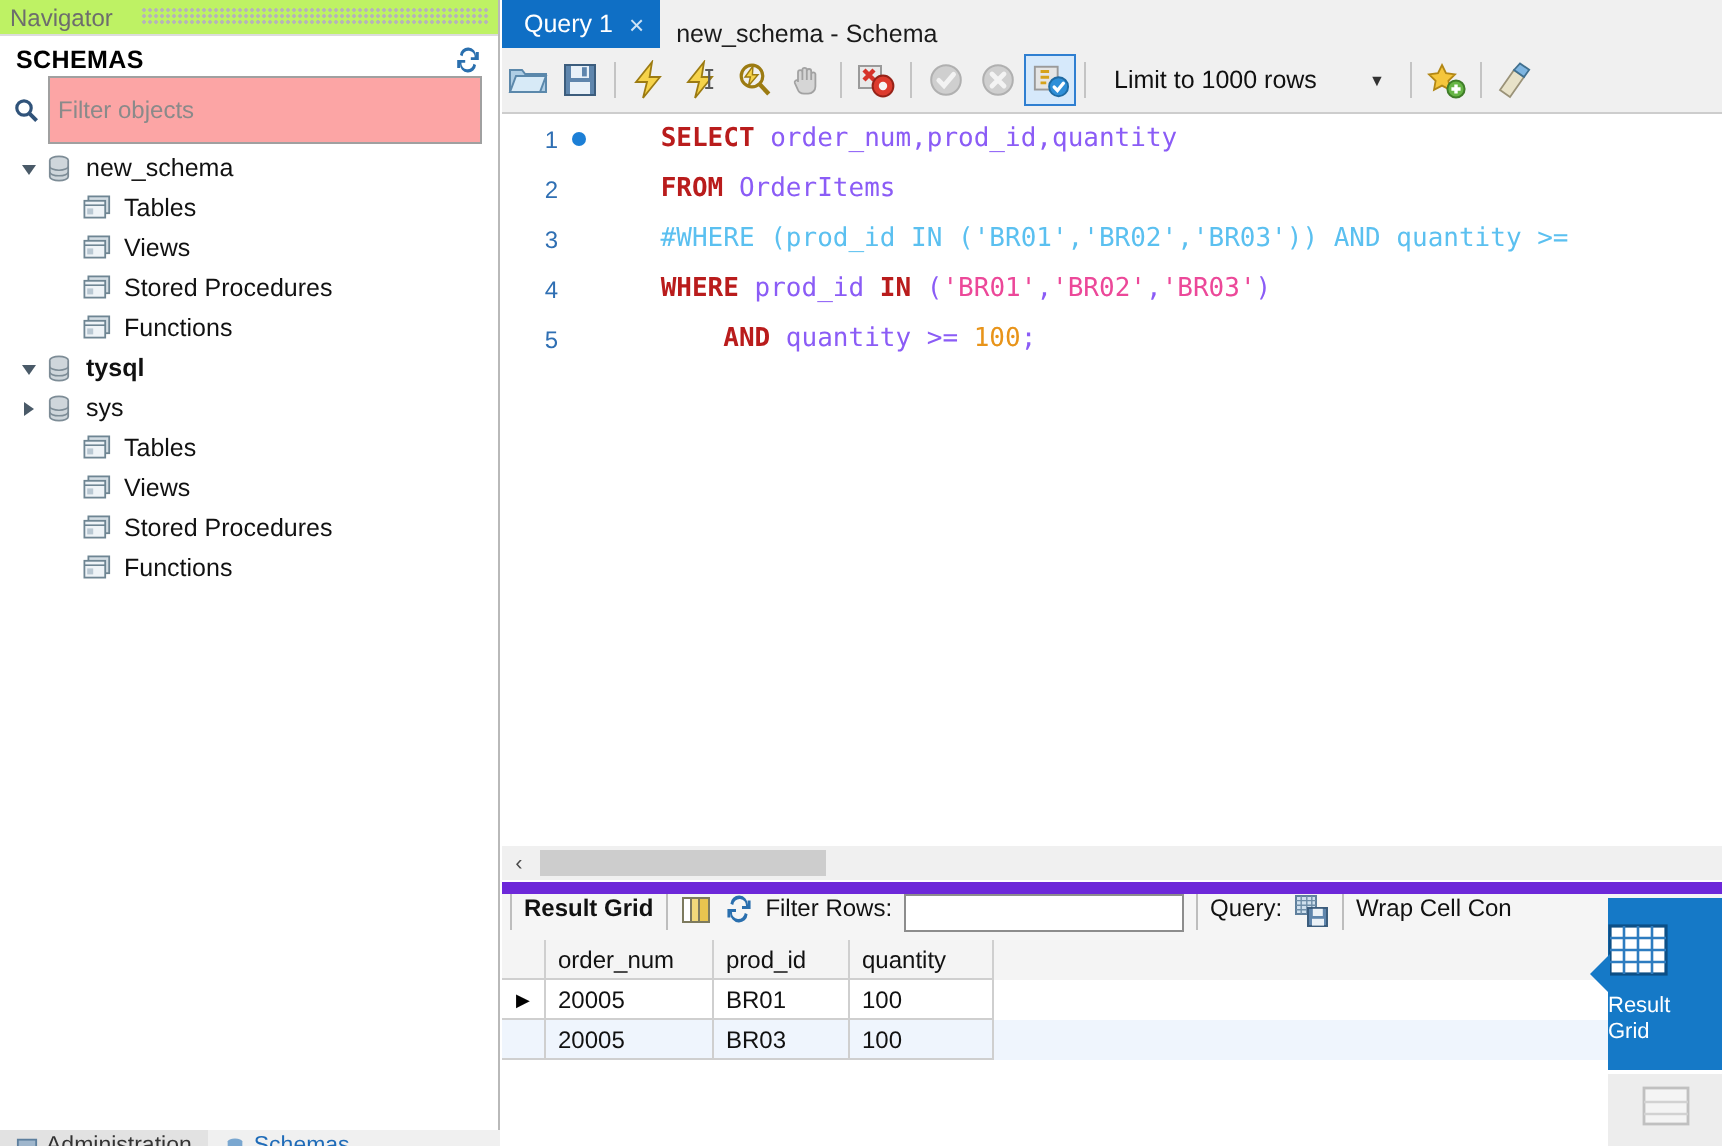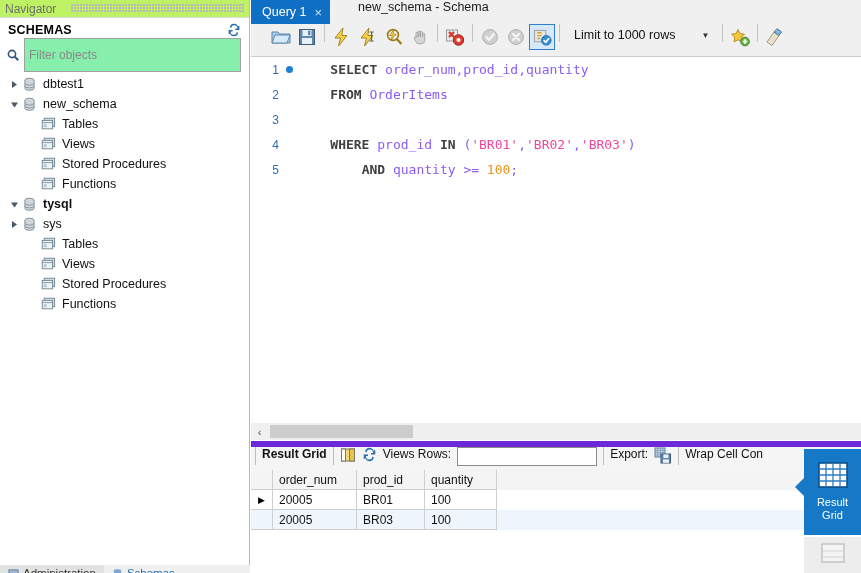--- a/index.html
+++ b/index.html
@@ -35,21 +35,21 @@
     height: 24px; display: flex; align-items: center;
     padding: 0 8px 0 8px; background: #ffffff;
   }
   .schemas-label { font-weight: bold; font-size: 12.5px; color: #000; letter-spacing: .2px; }
   .schemas-spacer { flex: 1; }
   .refresh-ic { width: 14px; height: 14px; }
 
   .filter-row { display: flex; align-items: center; height: 26px; padding: 0 8px 0 6px; }
   .search-ic { width: 14px; height: 14px; margin-right: 4px; flex: none; }
   .filter-input {
-    flex: 1; height: 19px; border: 1px solid #a0a0a0; background: #86efac;
+    flex: 1; height: 19px; border: 1px solid #a0a0a0; background: #fca5a5;
     font-family: "Liberation Sans", sans-serif; font-size: 12px;
     padding: 16px 4px; color: #222; outline: none;
   }
   .filter-input::placeholder { color: #8a8a8a; }
 
   .tree { margin-top: 6px; }
   .tree-row { display: flex; align-items: center; height: 20px; padding-left: 6px; white-space: nowrap; }
   .tw { width: 16px; flex: none; display: flex; align-items: center; justify-content: center; }
   .tree-icon { flex: none; margin-right: 6px; display: flex; align-items: center; }
   .tree-label { font-size: 12.5px; color: #111; }
@@ -61,47 +61,47 @@
 
   
   .tabstrip { height: 24px; background: #f0f0f0; display: flex; align-items: flex-end; }
   .qtab {
     height: 24px; background: #0f6fc5; color: #fff;
     display: flex; align-items: center; gap: 8px;
     padding: 0 8px 0 11px; font-size: 12.5px;
   }
   .qtab-x { font-size: 13px; color: #cfe3f5; line-height: 1; }
   .stab {
-    height: 24px; color: #1a1a1a; display: flex; align-items: flex-start;
-    padding: 0 10px 0 28px; font-size: 12.5px; background: #f0f0f0;
+    height: 24px; color: #1a1a1a; display: flex; align-items: flex-end;
+    padding: 0 10px 0 8px; font-size: 12.5px; background: #f0f0f0;
   }
 
   
   .toolbar {
     height: 33px; background: #f0f0f0; border-bottom: 1px solid #cdcdcd;
-    display: flex; padding-left: 17px; gap: 0;
+    display: flex; align-items: center; padding-left: 0; gap: 0;
   }
   .tbtn { width: 26px; height: 26px; display: flex; align-items: center; justify-content: center; }
   .tbtn.active { border: 1px solid #2f7fd1; background: #d6e9fb; }
   .tsep { width: 1px; height: 18px; background: #c4c4c4; margin: 0 4px; }
   .limit-box {
     display: flex; align-items: center; height: 22px; margin-left: 5px;
     border: 1px solid transparent; padding: 0 2px 0 4px;
   }
   .limit-text { font-size: 12.5px; color: #111; white-space: nowrap; }
   .limit-caret { margin: 0 6px 0 26px; font-size: 8px; color: #333; }
 
   
   .editor { position: absolute; left: 0; top: 57px; width: 610px; height: 366px; background: #fff; overflow: hidden; }
   .code-line { display: flex; height: 25px; align-items: center; font-family: "DejaVu Sans Mono", monospace; font-size: 13px; }
   .gutter { width: 28px; text-align: right; color: #2f6fb3; font-size: 12px; flex: none; font-family: "Liberation Sans", sans-serif; }
   .marker { width: 20px; flex: none; display: flex; align-items: center; justify-content: center; }
   .dot { width: 7px; height: 7px; border-radius: 50%; background: #1c7fd6; }
   .code-text { white-space: pre; color: #111; }
-  .kw { color: #404040; font-weight: bold; margin-top: 48px; }
+  .kw { color: #b91c1c; font-weight: bold; margin-top: 48px; }
   .str { color: #ec4899; }
   .num { color: #e8941a; }
   .cmt { color: #5bc0f0; }
   .pl { color: #8b5cf6; }
 
   
   .hscroll {
     position: absolute; left: 0; top: 423px; width: 610px; height: 17px;
     background: #f0f0f0; display: flex; align-items: center;
   }
@@ -137,21 +137,21 @@
   .c-sel { width: 22px; padding-left: 0; justify-content: center; }
   .c0 { width: 84px; } .c1 { width: 68px; } .c2 { width: 72px; }
   .row-alt { background: #eff5fd; }
   .row-alt .gcell { background: #eff5fd; }
   .sel-arrow { color: #000; font-size: 9px; }
 
   
   .sidetab {
     position: absolute; left: 553px; top: 449px; width: 57px; height: 86px;
     background: #1579c7; color: #fff;
-    display: flex; flex-direction: column; align-items: center; justify-content: center;
+    display: flex; flex-direction: column; align-items: flex-start; justify-content: center;
     font-size: 11px; line-height: 13px; text-align: center;
   }
   .sidetab .notch {
     position: absolute; left: -9px; top: 28px;
     width: 0; height: 0; border-top: 10px solid transparent;
     border-bottom: 10px solid transparent; border-right: 10px solid #1579c7;
   }
   .sidetab-lbl { margin-top: 5px; }
   .sidetab-ghost {
     position: absolute; left: 553px; top: 537px; width: 57px; height: 36px;
@@ -198,35 +198,20 @@
           <line x1="8.8" y1="8.8" x2="12.3" y2="12.3" stroke="#30537a" stroke-width="2"></line>
         </svg>
       </span>
       <input class="filter-input" type="text" placeholder="Filter objects" style="">
     </div>
 
     <div class="tree" id="schema-tree">
         <div class="tree-row">
           <span class="tw">
             <svg width="9" height="9" viewBox="0 0 9 9">
-              <path d="M2 1 L7 4.5 L2 8 Z" fill="#4a5a68"></path>
-            </svg>
-          </span>
-          <span class="tree-icon">
-            <svg width="15" height="15" viewBox="0 0 15 15">
-  <ellipse cx="7.5" cy="3.1" rx="4.6" ry="1.9" fill="#cfd6db" stroke="#7d8c96" stroke-width="0.9"></ellipse>
-  <path d="M2.9 3.1 v8.3 a4.6 1.9 0 0 0 9.2 0 v-8.3" fill="#cfd6db" stroke="#7d8c96" stroke-width="0.9"></path>
-  <path d="M2.9 6.2 a4.6 1.9 0 0 0 9.2 0 M2.9 9 a4.6 1.9 0 0 0 9.2 0" fill="none" stroke="#7d8c96" stroke-width="0.8"></path>
-</svg>
-          </span>
-          <span class="tree-label">dbtest1</span>
-        </div>
-        <div class="tree-row">
-          <span class="tw">
-            <svg width="9" height="9" viewBox="0 0 9 9">
               <path d="M1 2.5 L8 2.5 L4.5 7.5 Z" fill="#4a5a68"></path>
             </svg>
           </span>
           <span class="tree-icon">
             <svg width="15" height="15" viewBox="0 0 15 15">
   <ellipse cx="7.5" cy="3.1" rx="4.6" ry="1.9" fill="#cfd6db" stroke="#7d8c96" stroke-width="0.9"></ellipse>
   <path d="M2.9 3.1 v8.3 a4.6 1.9 0 0 0 9.2 0 v-8.3" fill="#cfd6db" stroke="#7d8c96" stroke-width="0.9"></path>
   <path d="M2.9 6.2 a4.6 1.9 0 0 0 9.2 0 M2.9 9 a4.6 1.9 0 0 0 9.2 0" fill="none" stroke="#7d8c96" stroke-width="0.8"></path>
 </svg>
           </span>
@@ -500,20 +485,21 @@
           <span class="code-text"><span class="pl">    </span><span class="kw">SELECT</span><span class="pl"> order_num,prod_id,quantity</span></span>
         </div>
         <div class="code-line">
           <span class="gutter">2</span>
           <span class="marker"></span>
           <span class="code-text"><span class="pl">    </span><span class="kw">FROM</span><span class="pl"> OrderItems</span></span>
         </div>
         <div class="code-line">
           <span class="gutter">3</span>
           <span class="marker"></span>
+          <span class="code-text"><span class="cmt">    #WHERE (prod_id IN ('BR01','BR02','BR03')) AND quantity &gt;=</span></span>
         </div>
         <div class="code-line">
           <span class="gutter">4</span>
           <span class="marker"></span>
           <span class="code-text"><span class="pl">    </span><span class="kw">WHERE</span><span class="pl"> prod_id </span><span class="kw">IN</span><span class="pl"> (</span><span class="str">'BR01'</span><span class="pl">,</span><span class="str">'BR02'</span><span class="pl">,</span><span class="str">'BR03'</span><span class="pl">)</span></span>
         </div>
         <div class="code-line">
           <span class="gutter">5</span>
           <span class="marker"></span>
           <span class="code-text"><span class="pl">        </span><span class="kw">AND</span><span class="pl"> quantity &gt;= </span><span class="num">100</span><span class="pl">;</span></span>
@@ -537,24 +523,24 @@
           <rect x="1.5" y="2" width="4" height="12" fill="#ffffff" stroke="#7d7a5e"></rect>
           <rect x="9.5" y="2" width="5" height="12" fill="#e8c44f" stroke="#7d7a5e"></rect>
         </svg>
       </span>
       <span>
         <svg width="15" height="15" viewBox="0 0 14 14">
           <path d="M3 4.5 A4 4 0 0 1 11 5 L11 3 L12.4 3 L12.4 7 L8.4 7 L8.4 5.6 L10.3 5.6 A2.7 2.7 0 0 0 4.3 5.1 Z" fill="#2a6fae"></path>
           <path d="M11 9.5 A4 4 0 0 1 3 9 L3 11 L1.6 11 L1.6 7 L5.6 7 L5.6 8.4 L3.7 8.4 A2.7 2.7 0 0 0 9.7 8.9 Z" fill="#2a6fae"></path>
         </svg>
       </span>
-      <span class="res-text">Views Rows:</span>
+      <span class="res-text">Filter Rows:</span>
       <input class="filter-rows-input" type="text" style="">
       <span class="vsep"></span>
-      <span class="res-text">Export:</span>
+      <span class="res-text">Query:</span>
       <span>
         <svg width="18" height="17" viewBox="0 0 18 17">
           <rect x="1" y="1" width="10" height="9" fill="#cfe0ee" stroke="#5f7f9c"></rect>
           <path d="M1 3.3 h10 M1 5.6 h10 M1 7.9 h10 M3.6 1 v9 M6.4 1 v9 M8.9 1 v9" stroke="#6f8ea8" stroke-width="0.7"></path>
           <rect x="7" y="7" width="9.5" height="9" fill="#5f86ad" stroke="#3c5d7d"></rect>
           <rect x="9.4" y="7.4" width="5" height="3.6" fill="#eaf1f7"></rect>
           <rect x="9" y="12.4" width="6" height="3.4" fill="#eaf1f7"></rect>
         </svg>
       </span>
       <span class="vsep"></span>

